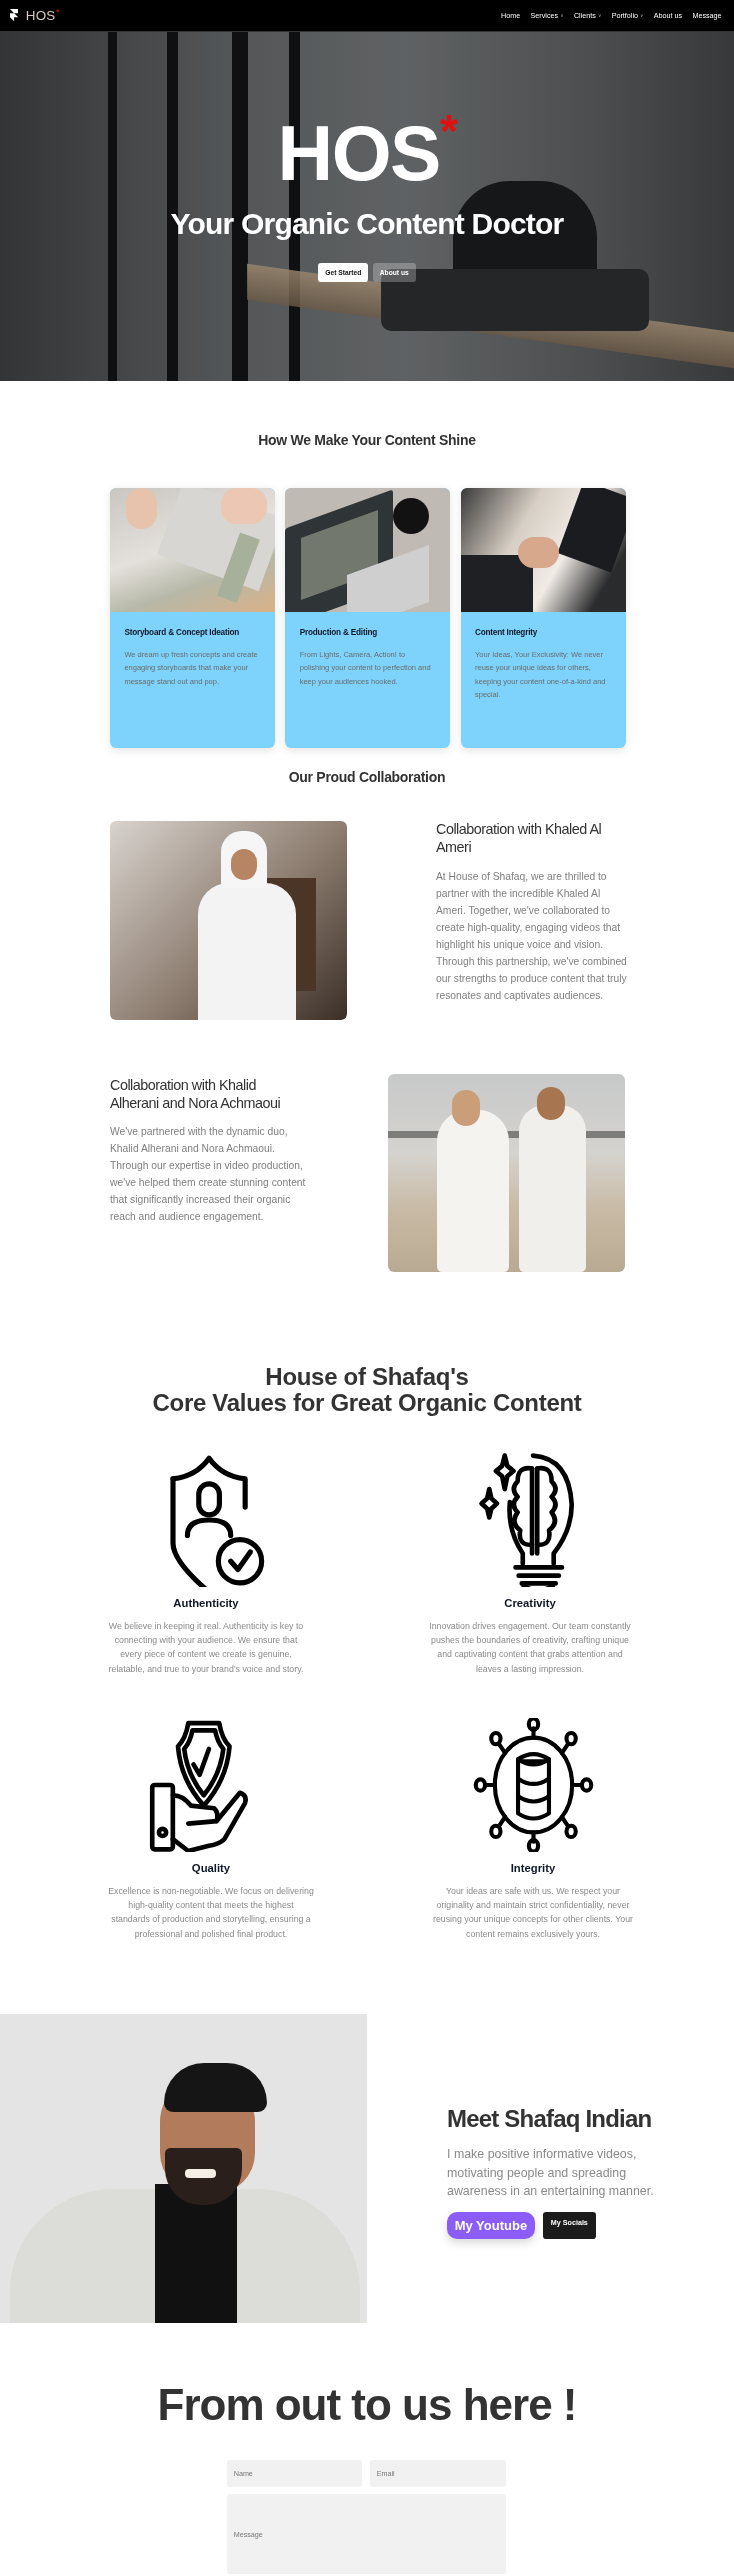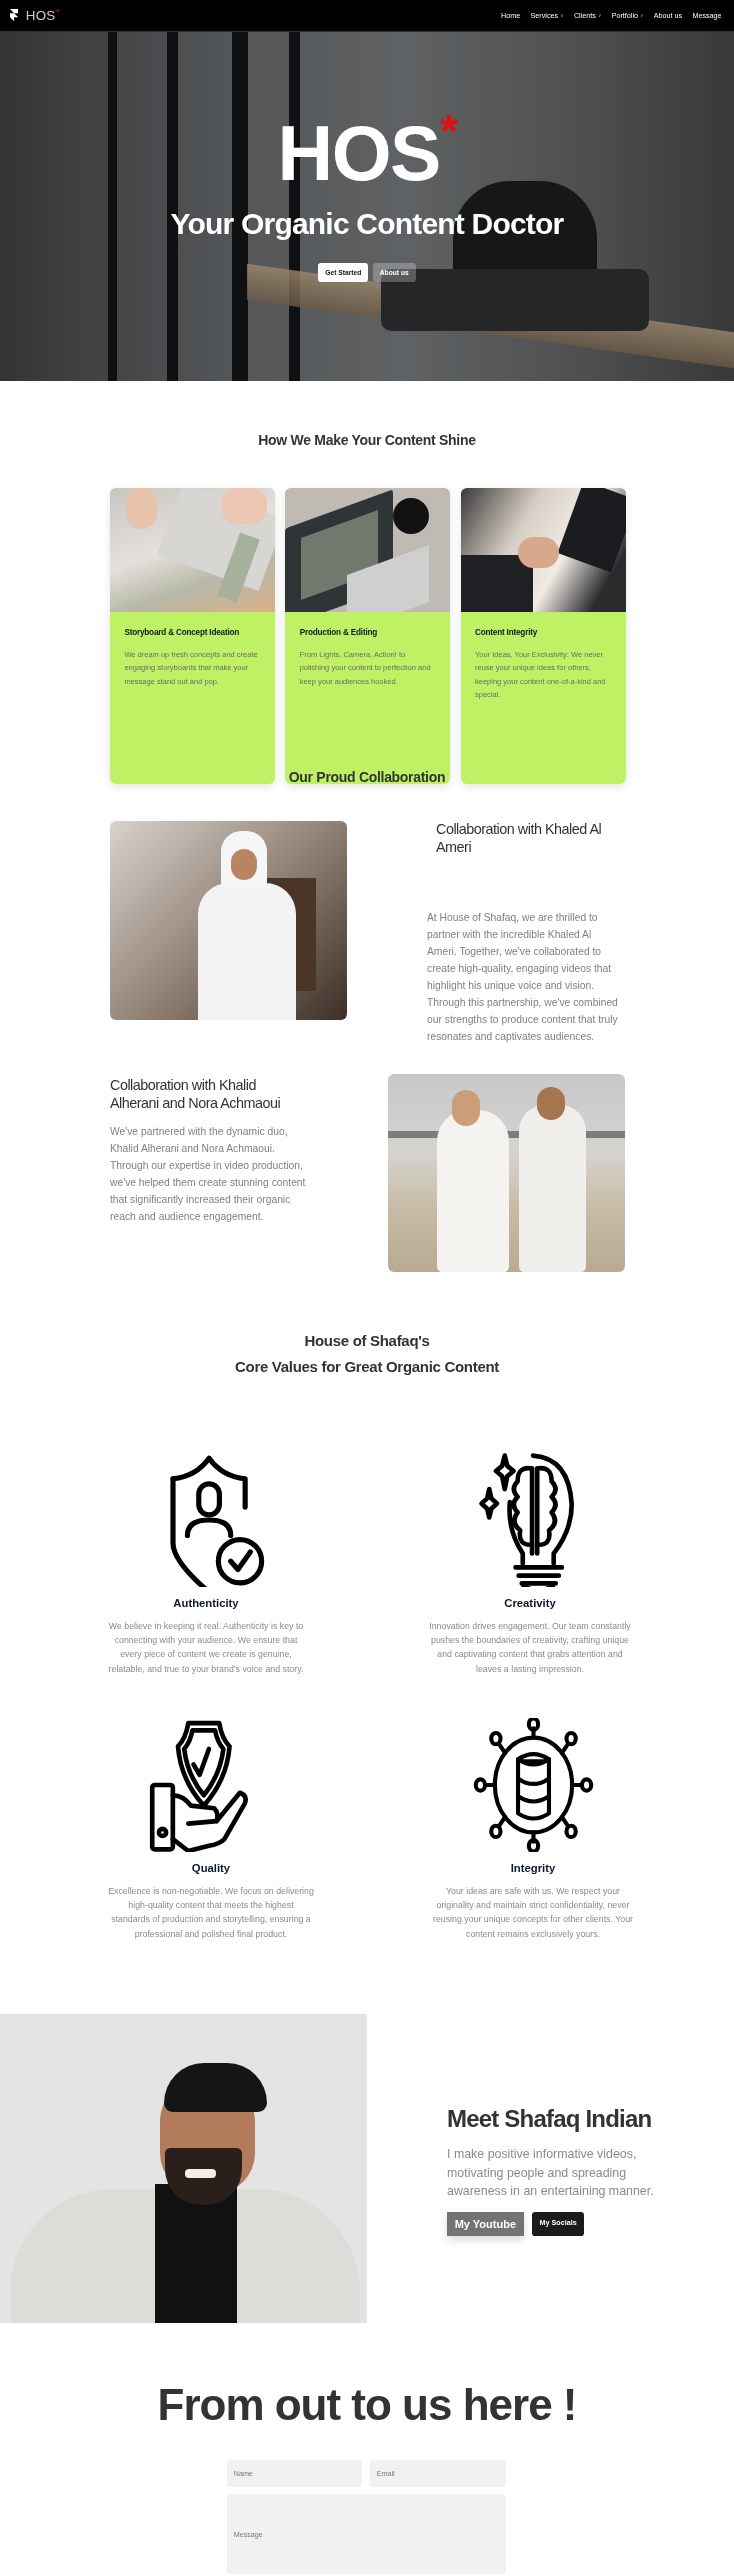--- a/index.html
+++ b/index.html
@@ -29,21 +29,21 @@
   .hero-sub { position: absolute; top: 175px; left: 0; width: 734px; text-align: center; color: #fff; font-size: 30px; font-weight: bold; letter-spacing: -0.8px; }
   .hero-btns { position: absolute; top: 231px; left: 0; width: 734px; display: flex; justify-content: center; gap: 4.1px; }
   .btn-white { background: #fff; color: #111; font-size: 6.7px; font-weight: bold; padding: 6.2px 7.2px; border-radius: 3.1px; }
   .btn-ghost { background: rgba(255,255,255,0.25); color: #fff; font-size: 6.7px; font-weight: bold; padding: 6.2px 7.2px; border-radius: 3.1px; }
 
   
   .sec-title { position: absolute; left: 0; width: 734px; text-align: center; font-size: 14px; font-weight: bold; color: #333; letter-spacing: -0.3px; }
 
   
   .cards { position: absolute; top: 488px; left: 110px; display: flex; gap: 10.3px; }
-  .card { width: 165px; height: 296px; background: #bef264; border-radius: 6.2px; overflow: hidden; box-shadow: 0 2.1px 8.2px rgba(0,0,0,0.10); }
+  .card { width: 165px; height: 260px; background: #7dd3fc; border-radius: 6.2px; overflow: hidden; box-shadow: 0 2.1px 8.2px rgba(0,0,0,0.10); }
   .card-img { width: 165px; height: 124px; position: relative; overflow: hidden; }
   .card-body { padding: 15.5px 14.4px; }
   .card-title { font-size: 8.2px; font-weight: bold; color: #111827; margin-bottom: 11.3px; letter-spacing: -0.2px; }
   .card-text { font-size: 7.5px; color: #6b6b6b; line-height: 13.4px; }
 
   
   .collab-img { position: absolute; border-radius: 6.2px; overflow: hidden; }
   .collab-title { position: absolute; font-size: 14.4px; font-weight: normal; color: #333; letter-spacing: -0.5px; line-height: 17.5px; }
   .collab-text { position: absolute; font-size: 10.3px; color: #808080; line-height: 17px; }
 
@@ -51,21 +51,21 @@
   .value { position: absolute; width: 206px; text-align: center; }
   .value-icon { width: 129px; height: 134px; margin: 0 auto; display: block; }
   .value-title { font-size: 11.3px; font-weight: bold; color: #0f172a; margin-top: 10.3px; }
   .value-text { font-size: 8.8px; color: #8a8a8a; line-height: 14.4px; margin-top: 9.3px; }
 
   
   .meet-img { position: absolute; top: 2014px; left: 0; width: 367px; height: 309px; background: #e4e4e5; overflow: hidden; }
   .meet-title { position: absolute; top: 2105px; left: 447px; font-size: 24px; font-weight: bold; color: #333; letter-spacing: -0.8px; }
   .meet-text { position: absolute; top: 2145px; left: 447px; width: 216px; font-size: 12.4px; color: #8a8a8a; line-height: 18.5px; }
   .meet-btns { position: absolute; top: 2212px; left: 447px; display: flex; gap: 8.2px; }
-  .btn-red { background: #737373; color: #fff; font-size: 11px; font-weight: bold; padding: 6.2px 7.7px; border-radius: 0; box-shadow: 0 4.1px 8.2px rgba(0,0,0,0.15); }
+  .btn-red { background: #8b5cf6; color: #fff; font-size: 13px; font-weight: bold; padding: 6.2px 7.7px; border-radius: 10px; box-shadow: 0 4.1px 8.2px rgba(0,0,0,0.15); }
   .btn-dark { background: #1b1b1b; color: #fff; font-size: 7.2px; font-weight: bold; padding: 6.2px 7.7px; border-radius: 3.1px; }
 
   
   .contact-title { position: absolute; top: 2380px; left: 0; width: 734px; text-align: center; font-size: 44px; font-weight: bold; color: #333; letter-spacing: -1px; }
   .field { position: absolute; background: #f1f1f1; border-radius: 3.1px; border: none; font-size: 7.2px; color: #777; padding: 0 6.7px; font-family: "Liberation Sans", sans-serif; display: flex; align-items: center; }
 </style>
 </head>
 <body>
 
 <header class="nav">
@@ -158,33 +158,33 @@
 
 <h2 class="sec-title" style="top:769px;">Our Proud Collaboration</h2>
 
 <div class="collab-img" style="top:821px;left:110px;width:237px;height:199px;background:linear-gradient(135deg,#d8d3ce 0%,#8d7d70 55%,#3b2f28 100%);">
   <div style="position:absolute;left:134px;top:57px;width:72px;height:113px;background:#4b3526;"></div>
   <div style="position:absolute;left:88px;top:62px;width:98px;height:137px;background:#f3f3f3;border-radius:31px 31px 0 0;"></div>
   <div style="position:absolute;left:111px;top:10.3px;width:46px;height:57px;background:#f6f6f6;border-radius:20.6px 20.6px 5.2px 5.2px;"></div>
   <div style="position:absolute;left:121px;top:28px;width:26px;height:31px;background:#b88564;border-radius:13px;"></div>
 </div>
 <h3 class="collab-title" style="top:821px;left:436px;width:201px;">Collaboration with Khaled Al Ameri</h3>
-<p class="collab-text" style="top:868px;left:427px;width:196px;margin-top:41px;">At House of Shafaq, we are thrilled to partner with the incredible Khaled Al Ameri. Together, we've collaborated to create high-quality, engaging videos that highlight his unique voice and vision. Through this partnership, we've combined our strengths to produce content that truly resonates and captivates audiences.</p>
+<p class="collab-text" style="top:868px;left:436px;width:196px;">At House of Shafaq, we are thrilled to partner with the incredible Khaled Al Ameri. Together, we've collaborated to create high-quality, engaging videos that highlight his unique voice and vision. Through this partnership, we've combined our strengths to produce content that truly resonates and captivates audiences.</p>
 
 <h3 class="collab-title" style="top:1077px;left:110px;width:196px;">Collaboration with Khalid Alherani and Nora Achmaoui</h3>
 <p class="collab-text" style="top:1123px;left:110px;width:196px;">We've partnered with the dynamic duo, Khalid Alherani and Nora Achmaoui. Through our expertise in video production, we've helped them create stunning content that significantly increased their organic reach and audience engagement.</p>
 <div class="collab-img" style="top:1074px;left:388px;width:237px;height:198px;background:linear-gradient(180deg,#c7c9c9 0%,#d5d3cf 40%,#c7b9a3 70%,#b8aa92 100%);">
   <div style="position:absolute;left:0;top:57px;width:237px;height:7.2px;background:#7d7d7b;"></div>
   <div style="position:absolute;left:49px;top:36px;width:72px;height:162px;background:#f5f3ef;border-radius:31px 31px 5.2px 5.2px;"></div>
   <div style="position:absolute;left:64px;top:15.5px;width:28px;height:36px;background:#c99e79;border-radius:15.5px;"></div>
   <div style="position:absolute;left:131px;top:31px;width:67px;height:167px;background:#f1efec;border-radius:26px 26px 5.2px 5.2px;"></div>
   <div style="position:absolute;left:149px;top:13px;width:28px;height:33px;background:#a7754f;border-radius:14.4px;"></div>
 </div>
 
-<div class="sec-title" style="top:1328px;font-size:15px;line-height:26px;">
+<div class="sec-title" style="top:1364px;font-size:24px;line-height:26px;">
   <div>House of Shafaq's</div>
   <div>Core Values for Great Organic Content</div>
 </div>
 
 <div class="value" style="top:1453px;left:103px;">
   <svg class="value-icon" viewBox="0 0 250 260" fill="none" stroke="#000" stroke-width="10" stroke-linecap="round" stroke-linejoin="round">
     <path d="M60 50 Q105 45 130 10 Q155 45 200 50 L200 105"></path>
     <path d="M60 50 L60 175 Q60 210 130 270"></path>
     <rect x="110" y="60" width="40" height="60" rx="20"></rect>
     <path d="M88 160 Q88 130 130 130 Q172 130 172 160"></path>

